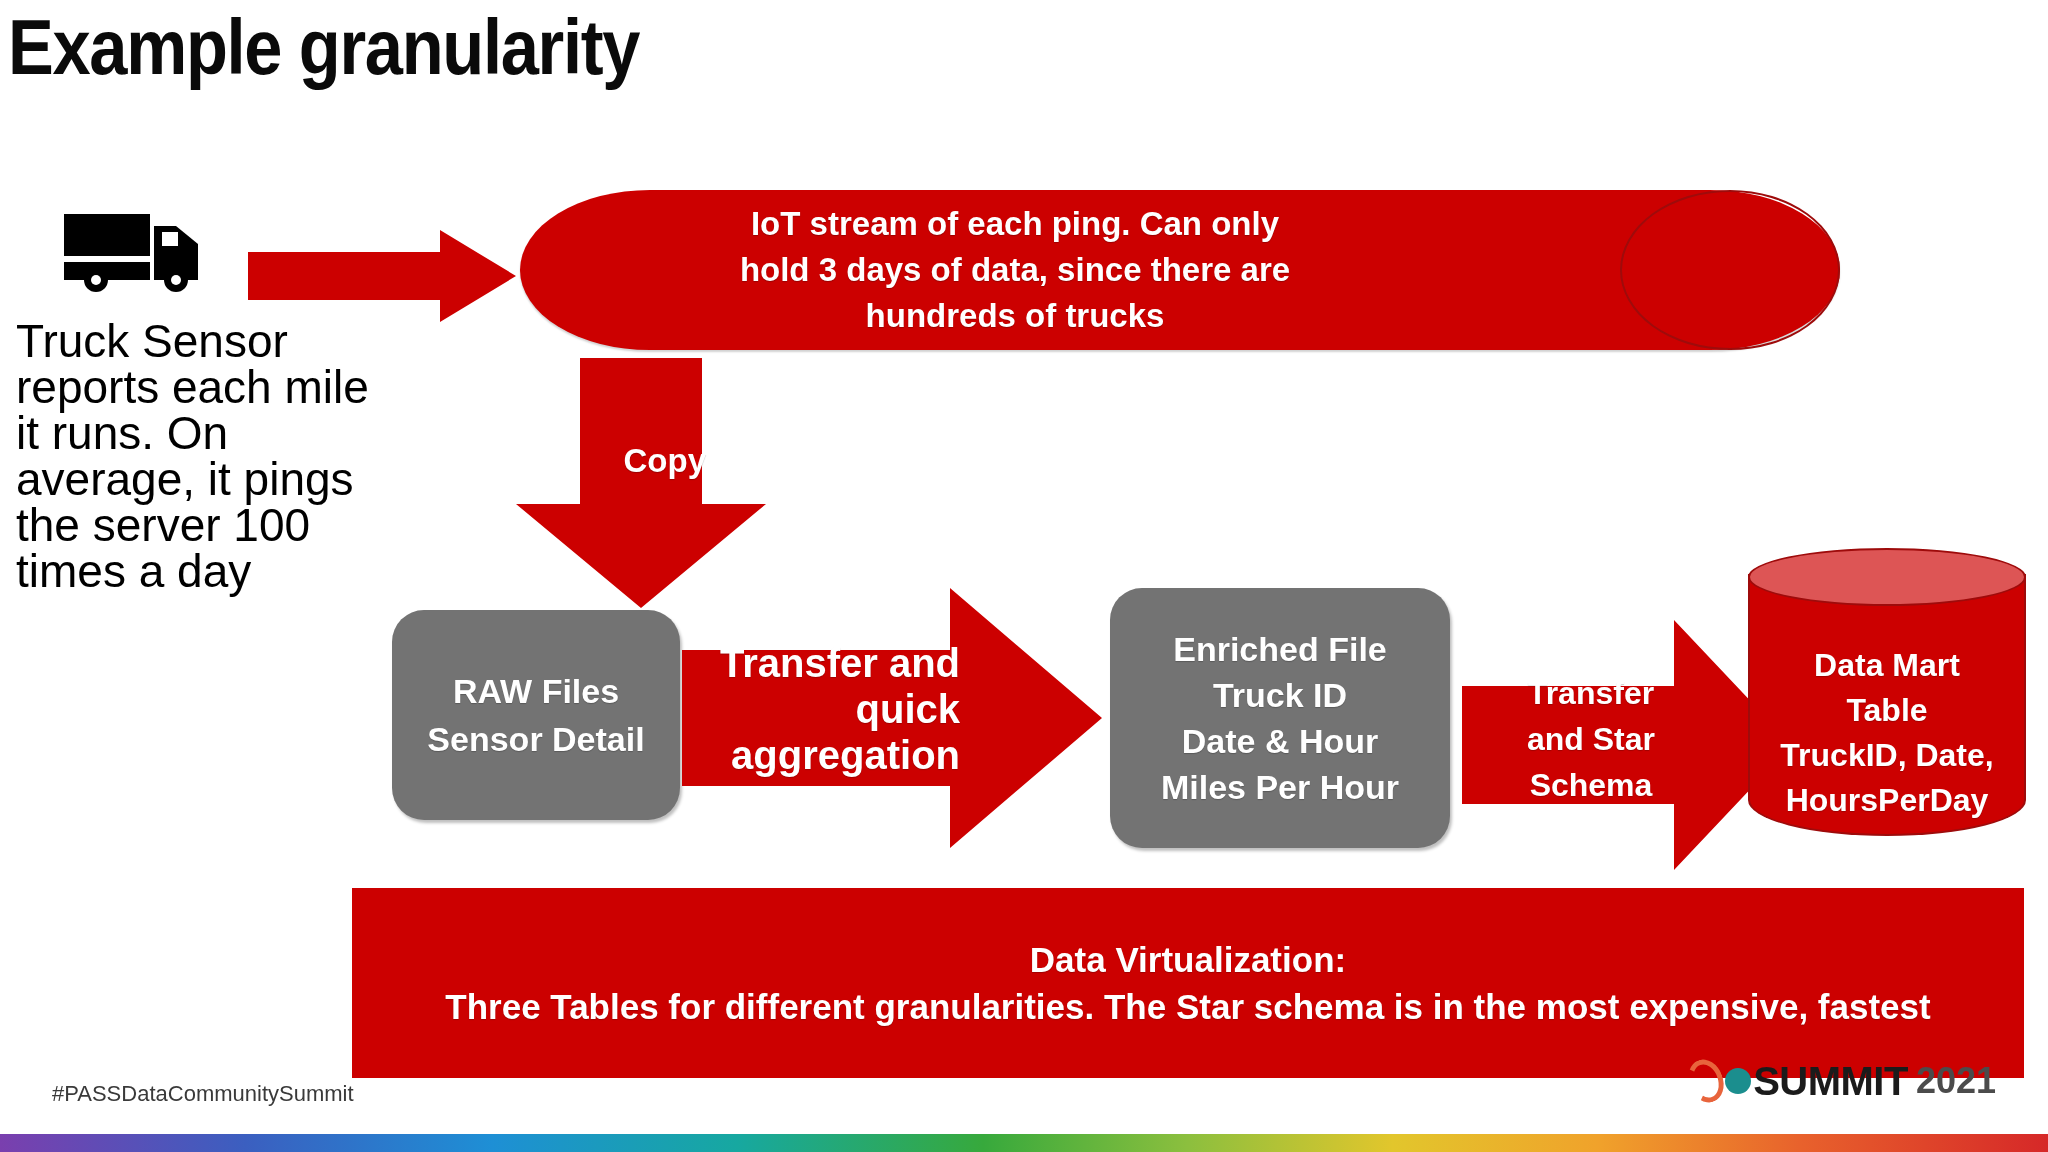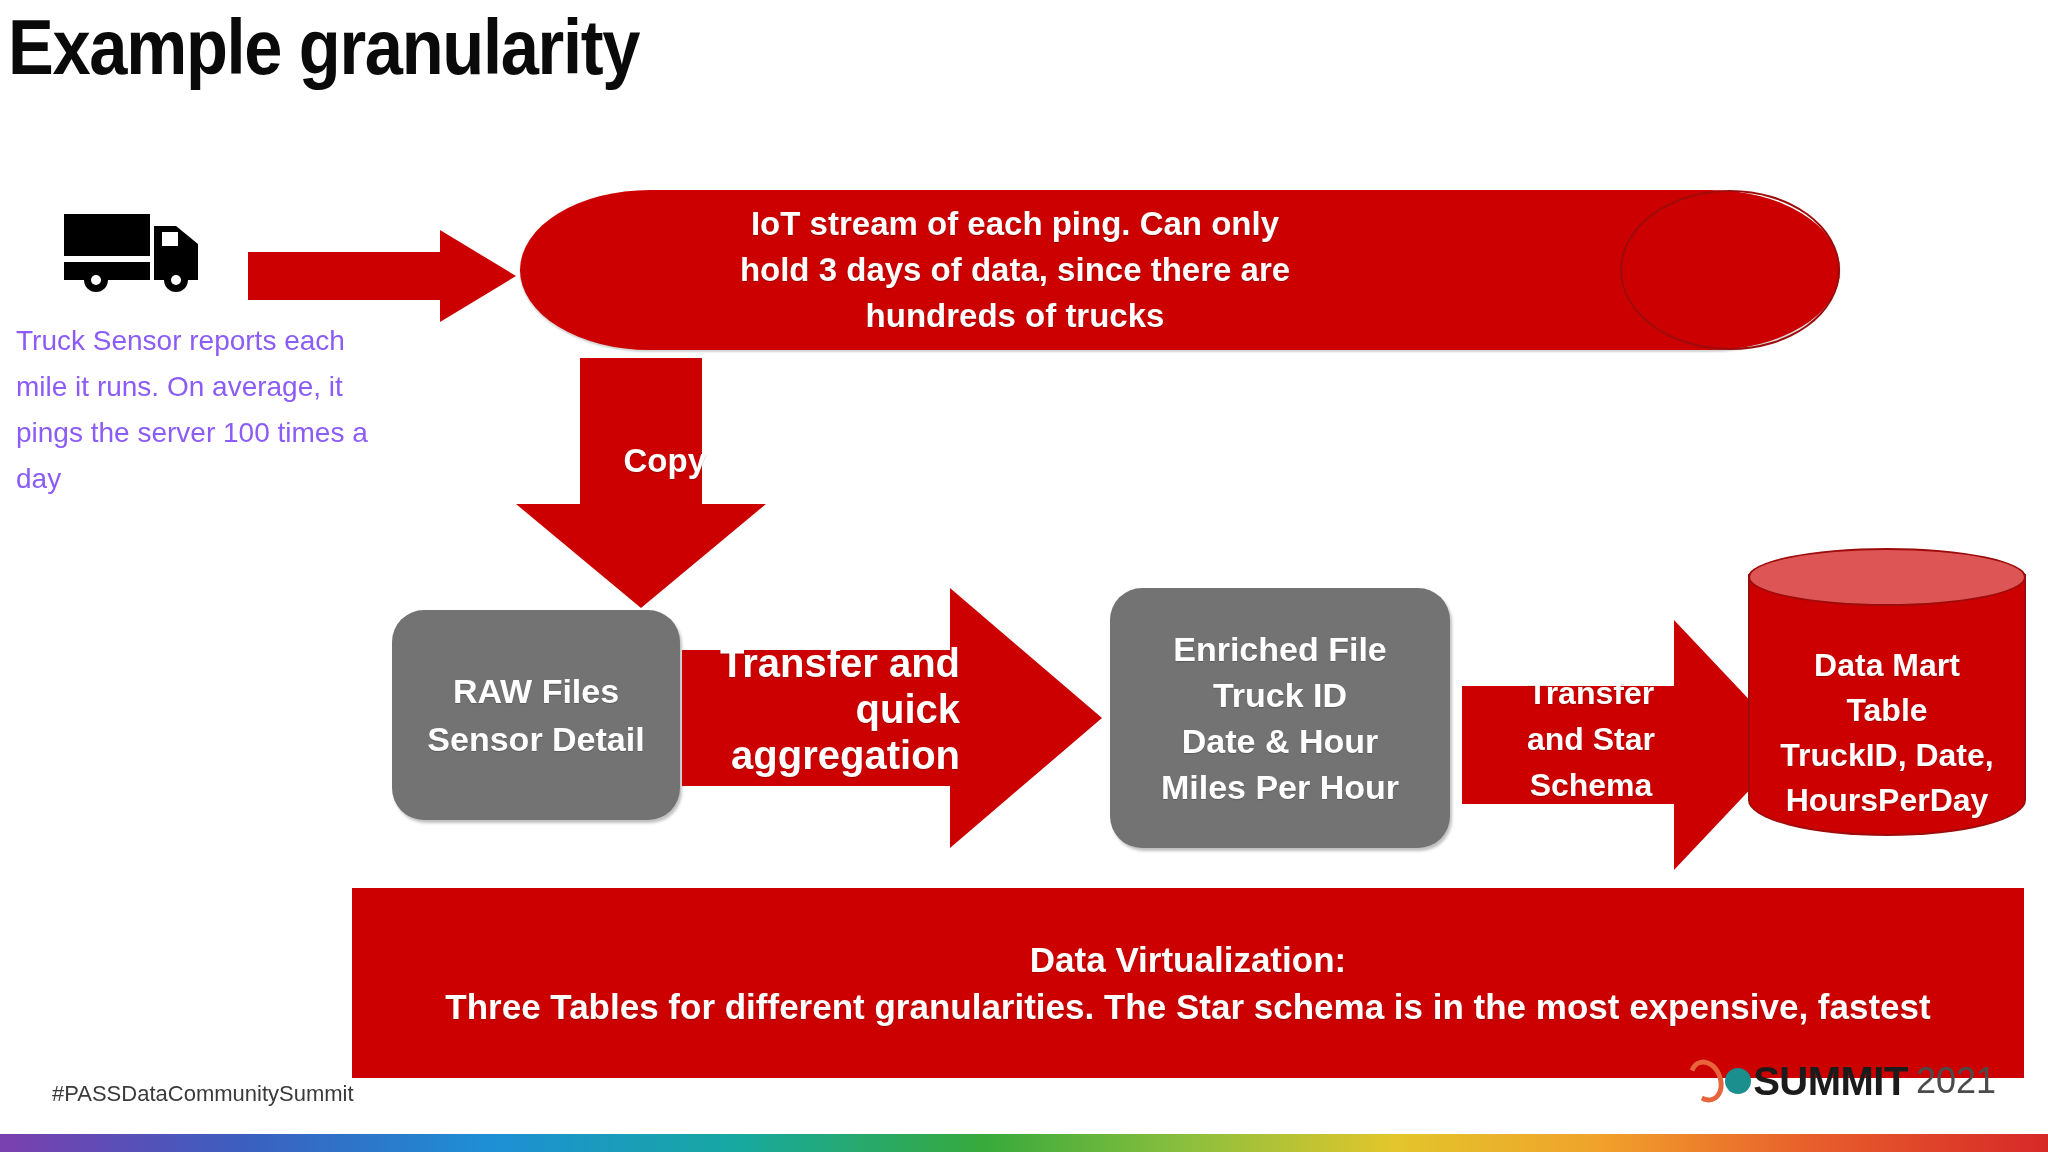--- a/index.html
+++ b/index.html
@@ -33,23 +33,23 @@
   .truck-icon {
     position: absolute;
     left: 62px; top: 212px;
     width: 160px; height: 80px;
   }
 
   .truck-caption {
     position: absolute;
     left: 16px; top: 318px;
     width: 370px;
-    font-size: 28px;
+    font-size: 46px;
     line-height: 46px;
-    color: #8b5cf6;
+    color: #000000;
     font-family: "Liberation Sans", sans-serif;
   }
 
   
   .arrow-right-1 {
     position: absolute;
     left: 248px; top: 230px;
     width: 268px; height: 92px;
   }
 
@@ -220,21 +220,21 @@
   .logo-dot {
     width: 26px; height: 26px;
     border-radius: 50%;
     background: #1B8E8E;
   }
   .logo-word {
     font-size: 40px; font-weight: bold;
     color: #1b1b1b; letter-spacing: -0.5px;
   }
   .logo-year {
-    font-size: 36px; color: #4b4b4b; font-weight: normal;
+    font-size: 36px; color: #4b4b4b; font-weight: bold;
     margin-left: 6px;
     text-align: center;
   }
   .rainbow {
     position: absolute;
     left: 0; bottom: 0;
     width: 2048px; height: 18px;
     background: linear-gradient(to right,
       #7A3FAE 0%, #3B5FC0 12%, #1E8FD5 24%, #17A8A0 36%,
       #37A93C 48%, #8CBF3E 58%, #E2C62C 68%, #F0A22B 78%,

